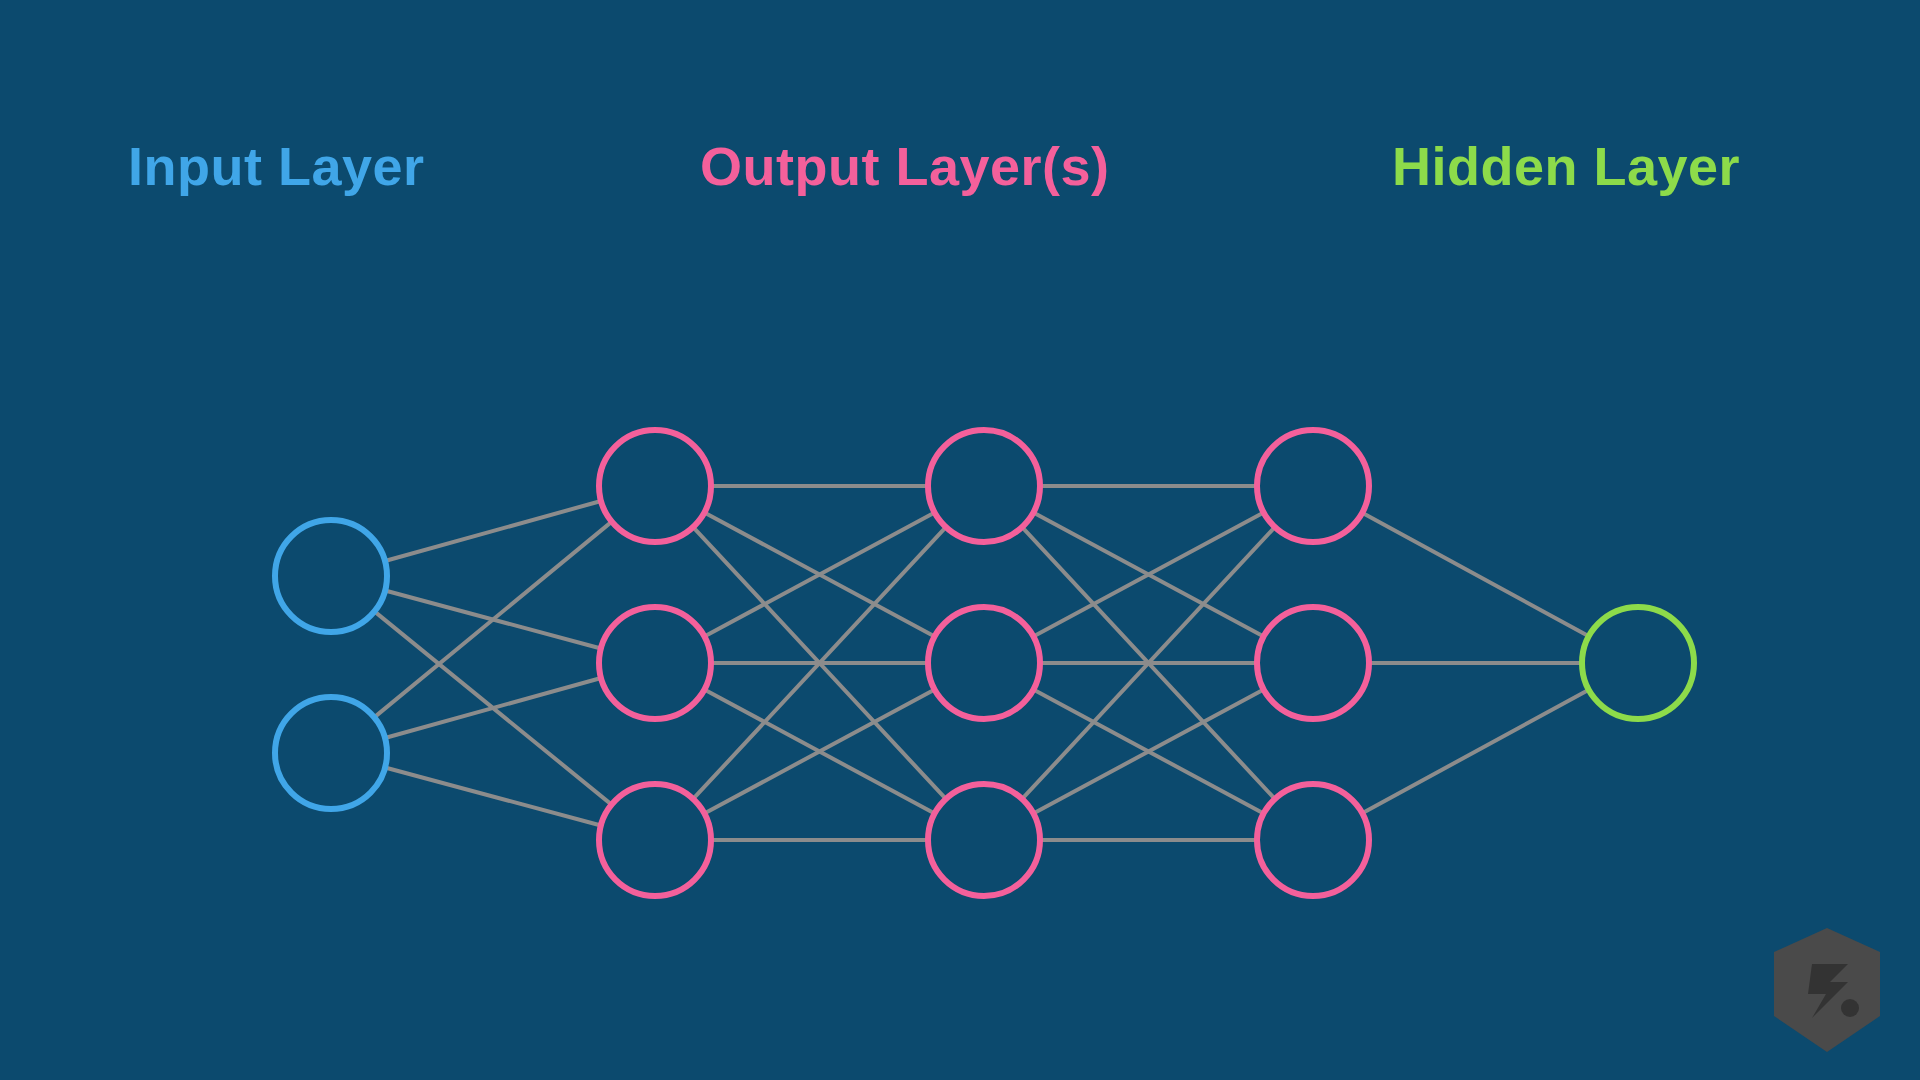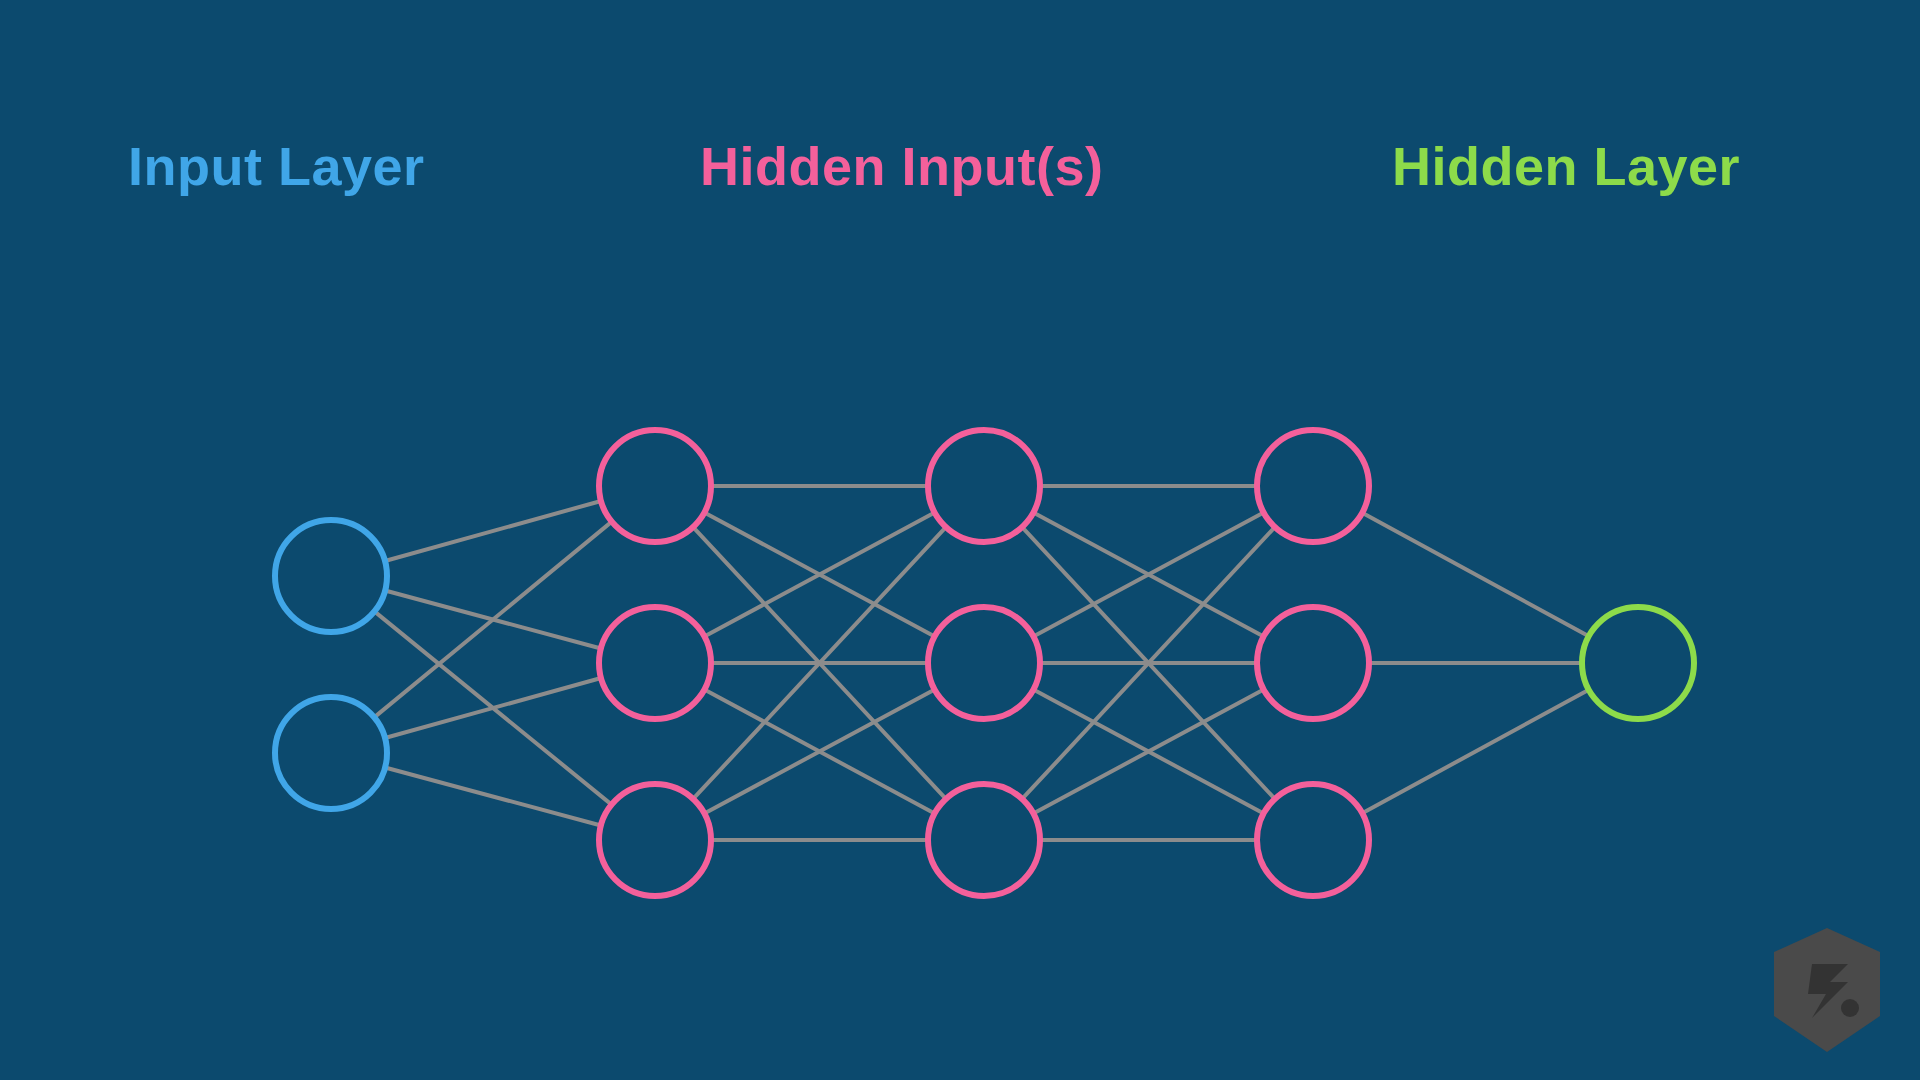--- a/index.html
+++ b/index.html
@@ -93,21 +93,21 @@
         <circle cx="984" cy="840" r="56" fill="none" stroke="#f4609b" stroke-width="6"></circle>
         <circle cx="1313" cy="486" r="56" fill="none" stroke="#f4609b" stroke-width="6"></circle>
         <circle cx="1313" cy="663" r="56" fill="none" stroke="#f4609b" stroke-width="6"></circle>
         <circle cx="1313" cy="840" r="56" fill="none" stroke="#f4609b" stroke-width="6"></circle>
         <circle cx="1638" cy="663" r="56" fill="none" stroke="#8ddb4a" stroke-width="6"></circle>
       </g>
   </svg>
 
   <div class="layer-label" id="label-input" style="color: rgb(64, 166, 232);">Input Layer</div>
 
-  <div class="layer-label" id="label-hidden" style="color: rgb(244, 96, 155);">Hidden Input(s)</div>
+  <div class="layer-label" id="label-hidden" style="color: rgb(244, 96, 155);">Output Layer(s)</div>
 
   <div class="layer-label" id="label-output" style="color: rgb(141, 219, 74);">Hidden Layer</div>
 
   <svg id="watermark" viewBox="0 0 118 128" xmlns="http://www.w3.org/2000/svg">
     <path id="wm-shape" d="M59 2 L112 26 L112 90 L59 126 L6 90 L6 26 Z" fill="#4a4a4a"></path>
     <path id="wm-glyph-a" d="M44 38 L80 38 L62 56 L80 56 L44 92 L58 68 L40 68 Z" fill="#333333"></path>
     <circle id="wm-glyph-b" cx="82" cy="82" r="9" fill="#333333"></circle>
   </svg>
 
 </div>

